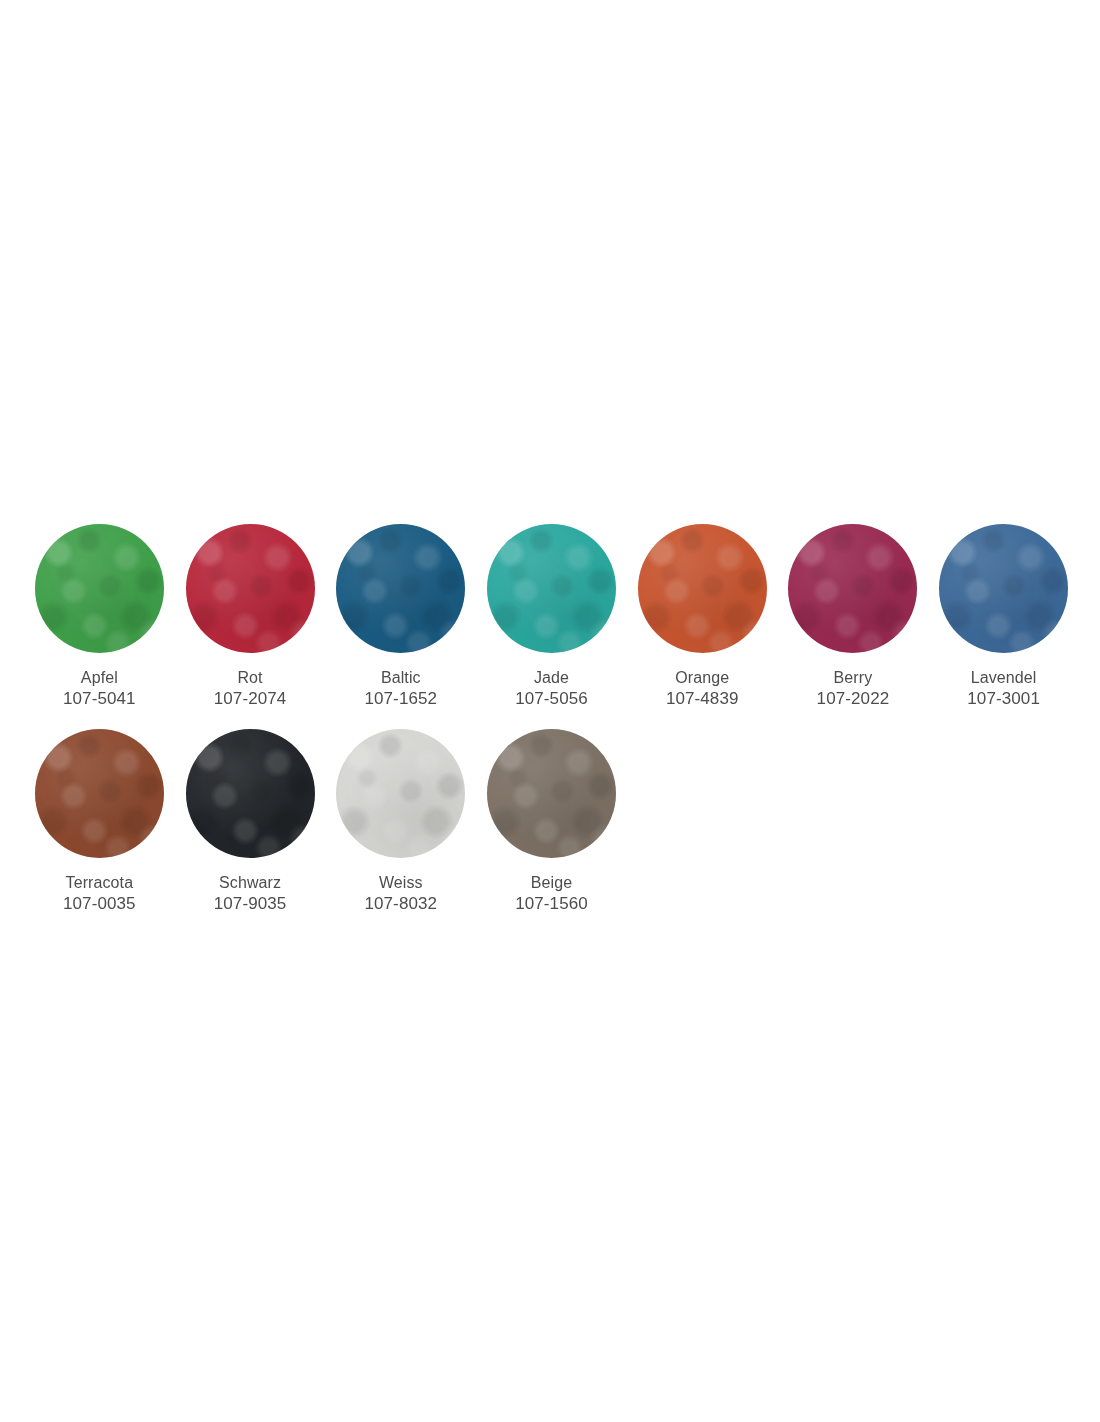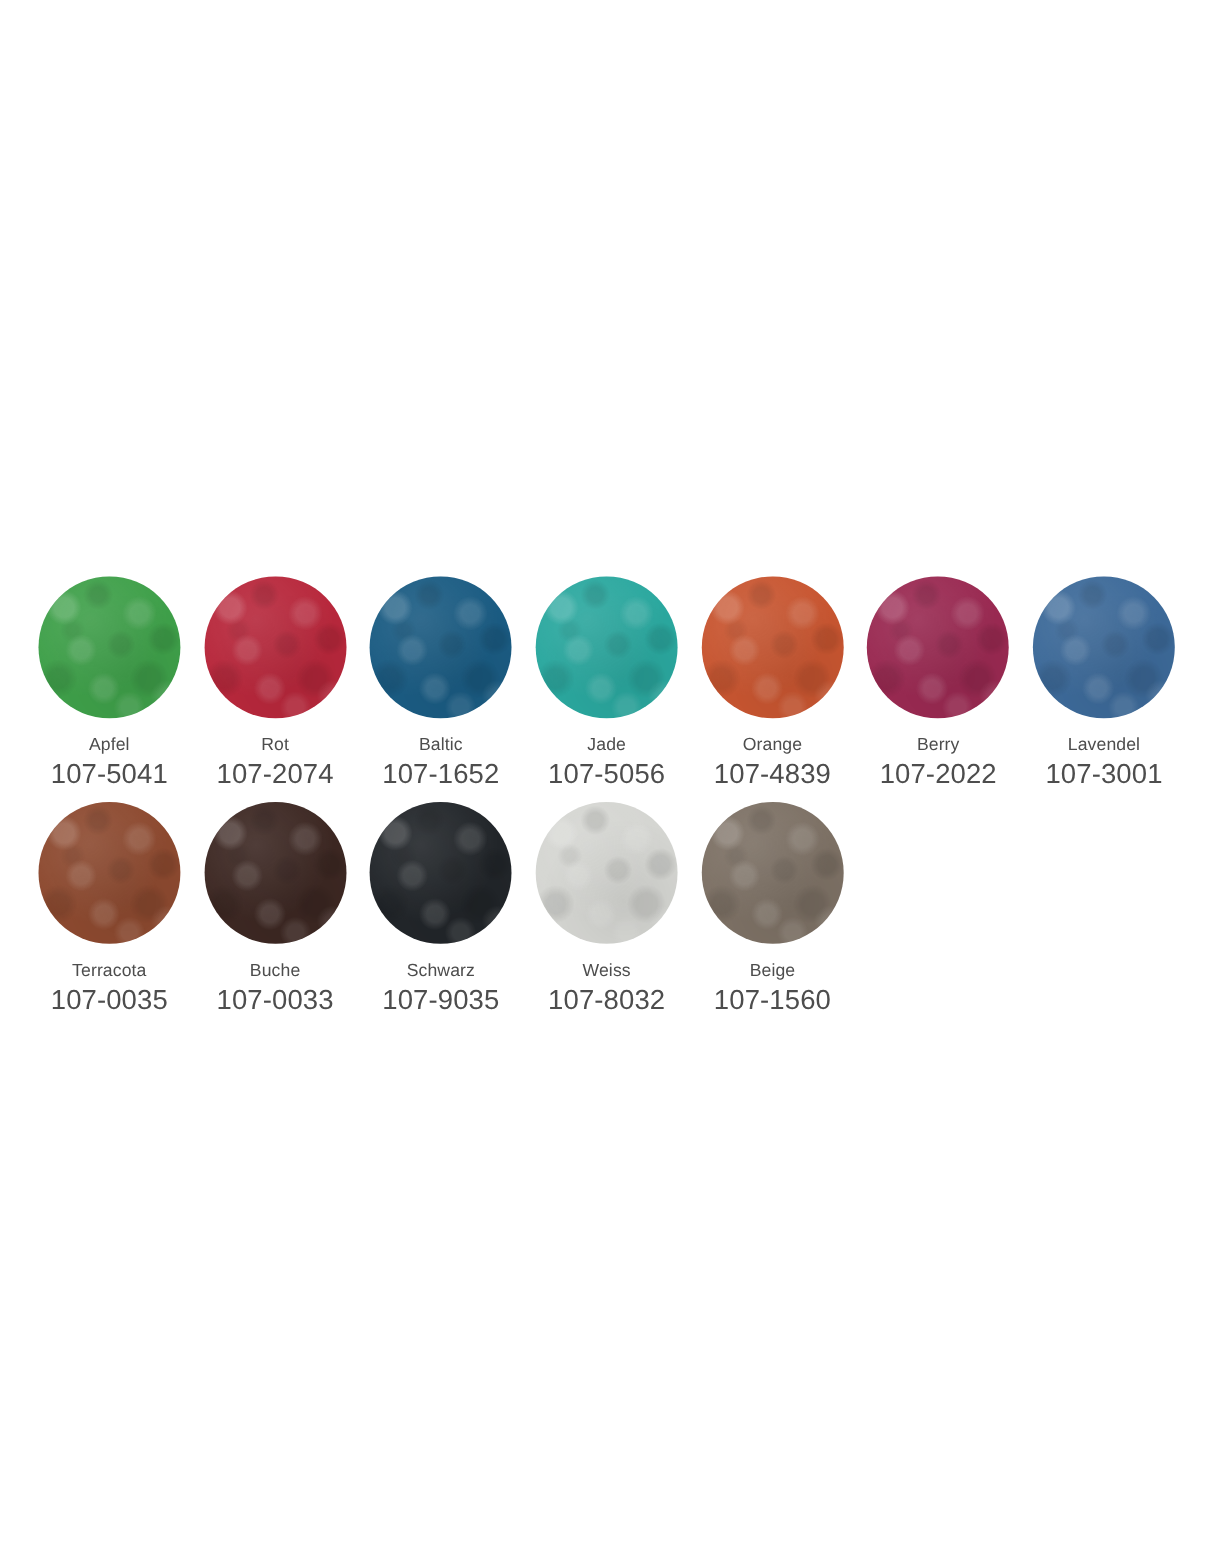--- a/index.html
+++ b/index.html
@@ -99,21 +99,21 @@
     text-align: center;
     line-height: 1.32;
   }
   .swatch-name {
     font-size: 16px;
     color: #4d4d4d;
     letter-spacing: 0.1px;
     white-space: nowrap;
   }
   .swatch-code {
-    font-size: 25px;
+    font-size: 17px;
     color: #4d4d4d;
     letter-spacing: 0.1px;
     white-space: nowrap;
   }
 </style>
 </head>
 <body style="background: rgb(255, 255, 255);">
 
 <div id="palette-sheet">
   <div class="swatch-grid" id="swatch-grid">
@@ -184,29 +184,20 @@
         <div class="swatch-disc-wrap">
           <div class="swatch-disc" style="background-color: rgb(141, 74, 48);"></div>
         </div>
         <div class="swatch-labels">
           <div class="swatch-name">Terracota</div>
           <div class="swatch-code">107-0035</div>
         </div>
       </div>
       <div class="swatch-cell">
         <div class="swatch-disc-wrap">
-          <div class="swatch-disc" style="background-color: rgb(61, 40, 35);"></div>
-        </div>
-        <div class="swatch-labels">
-          <div class="swatch-name">Buche</div>
-          <div class="swatch-code">107-0033</div>
-        </div>
-      </div>
-      <div class="swatch-cell">
-        <div class="swatch-disc-wrap">
           <div class="swatch-disc" style="background-color: rgb(34, 38, 42);"></div>
         </div>
         <div class="swatch-labels">
           <div class="swatch-name">Schwarz</div>
           <div class="swatch-code">107-9035</div>
         </div>
       </div>
       <div class="swatch-cell">
         <div class="swatch-disc-wrap">
           <div class="swatch-disc" style="background-color: rgb(213, 214, 210);"></div>

